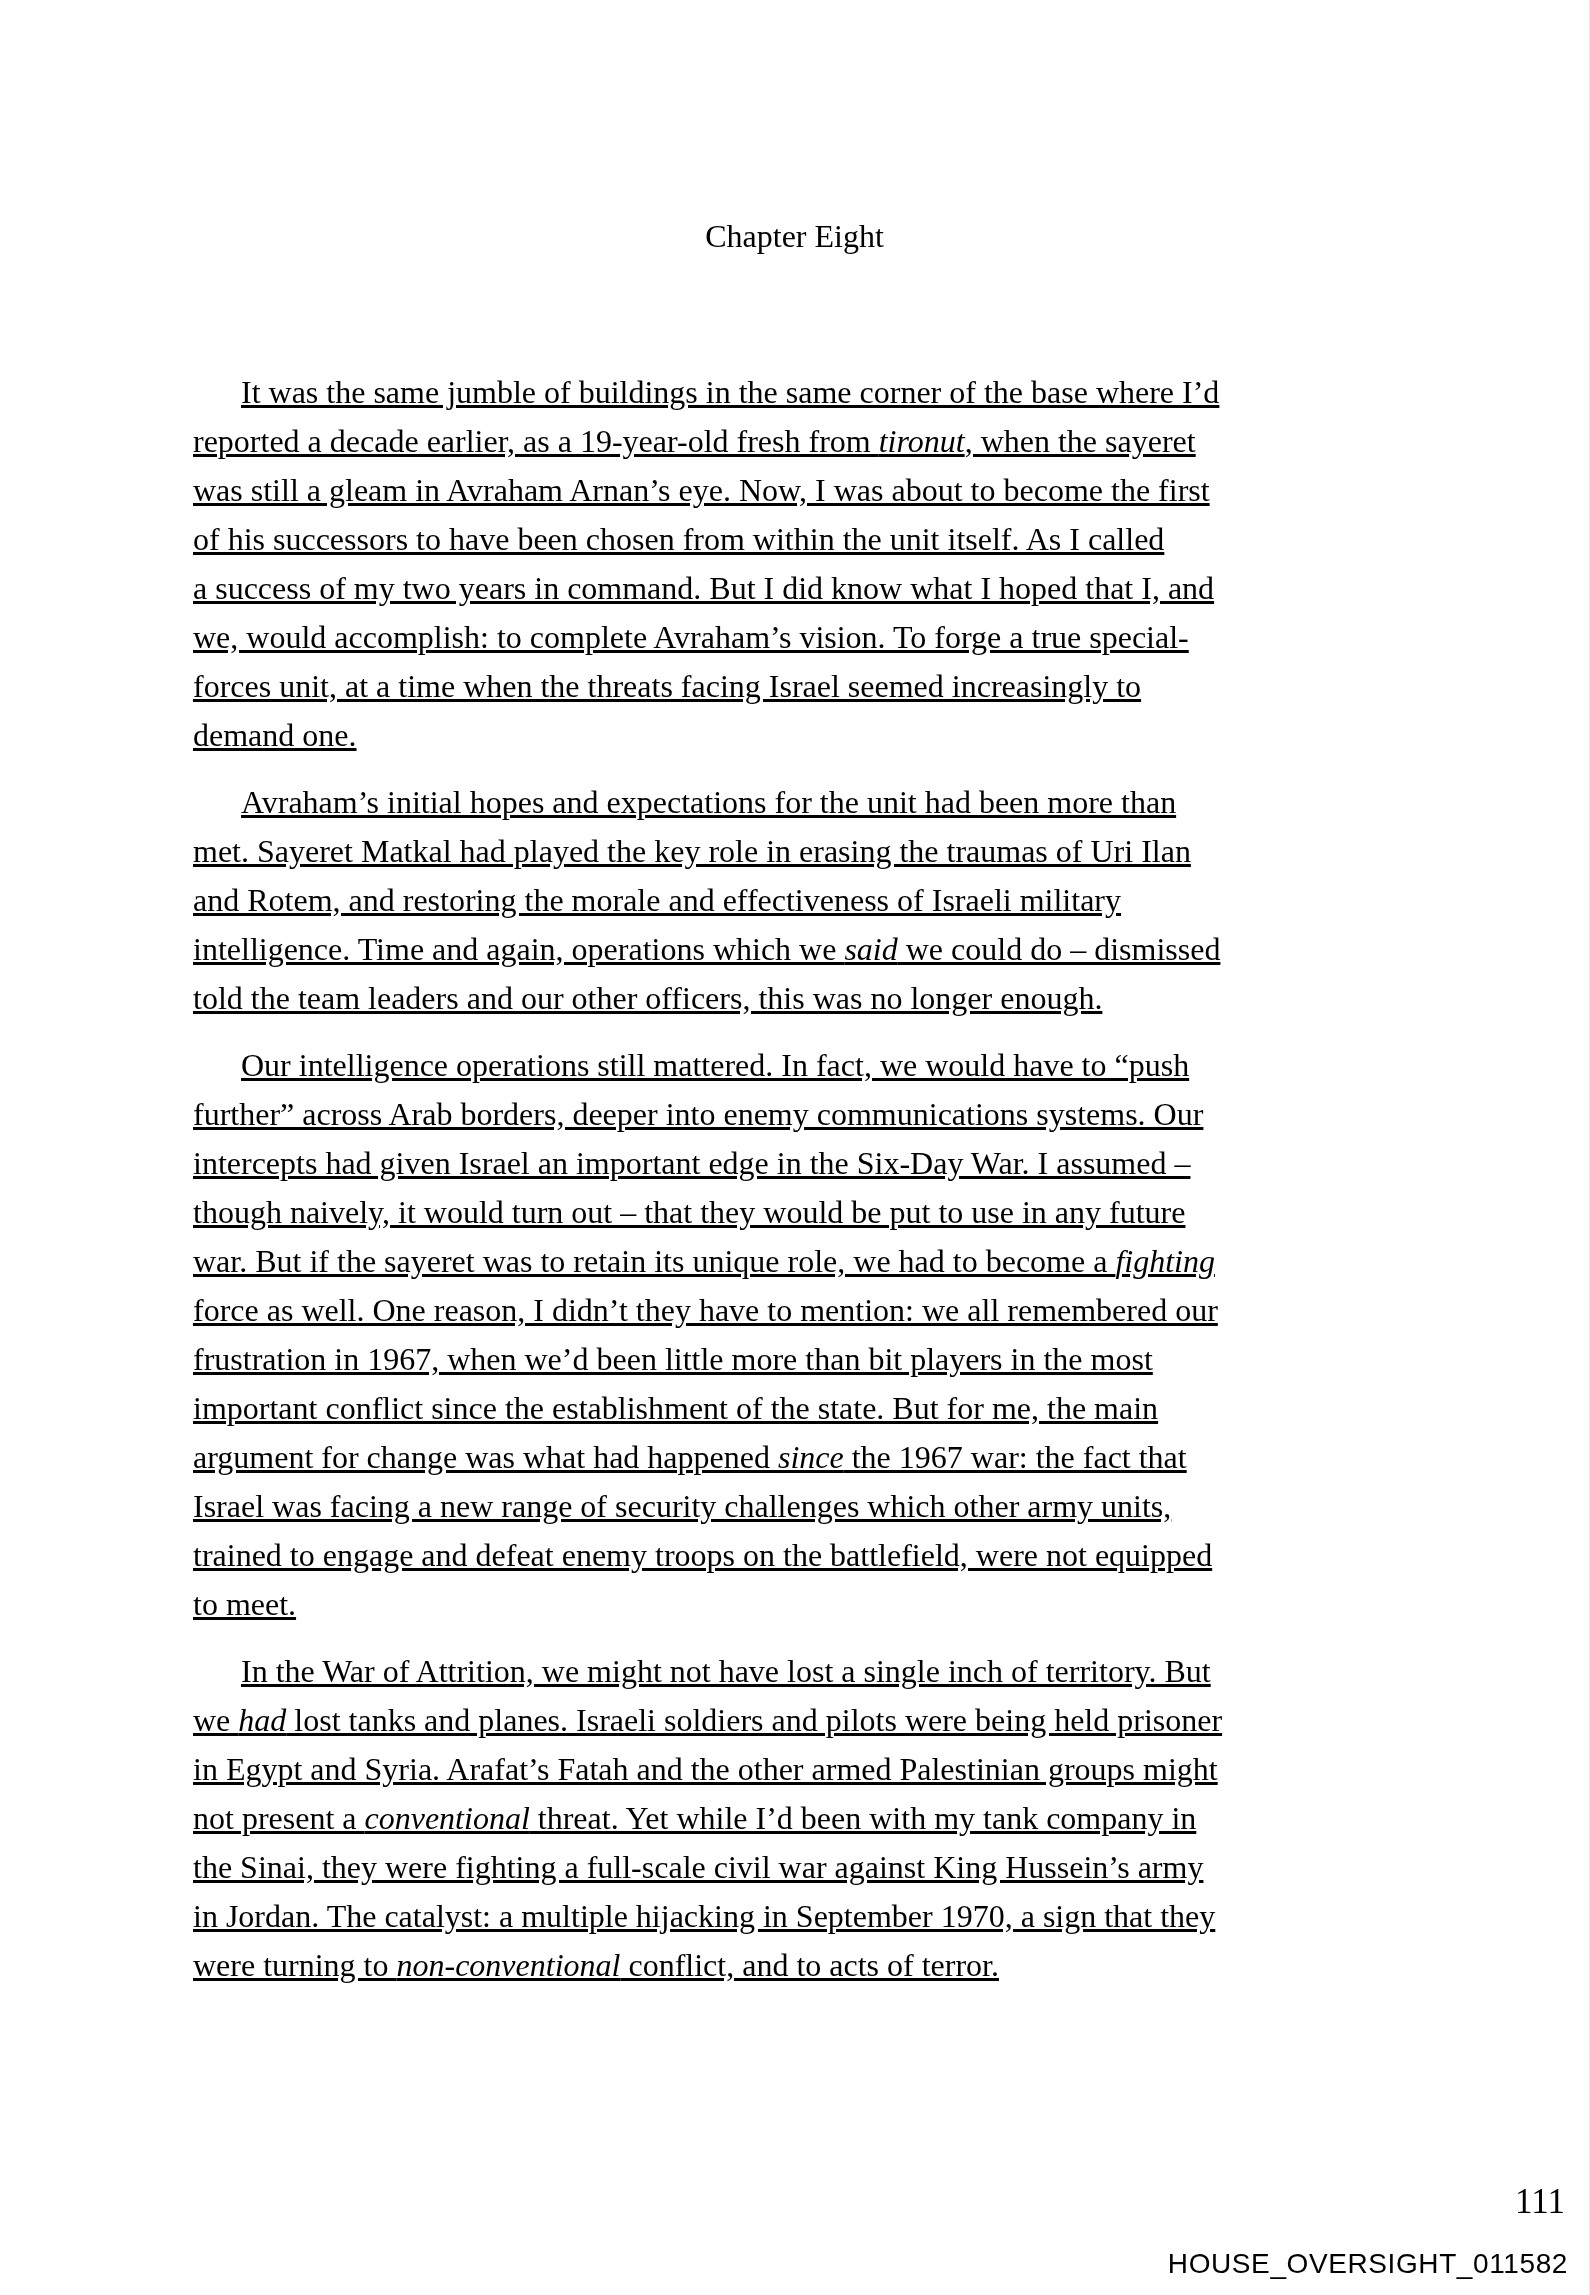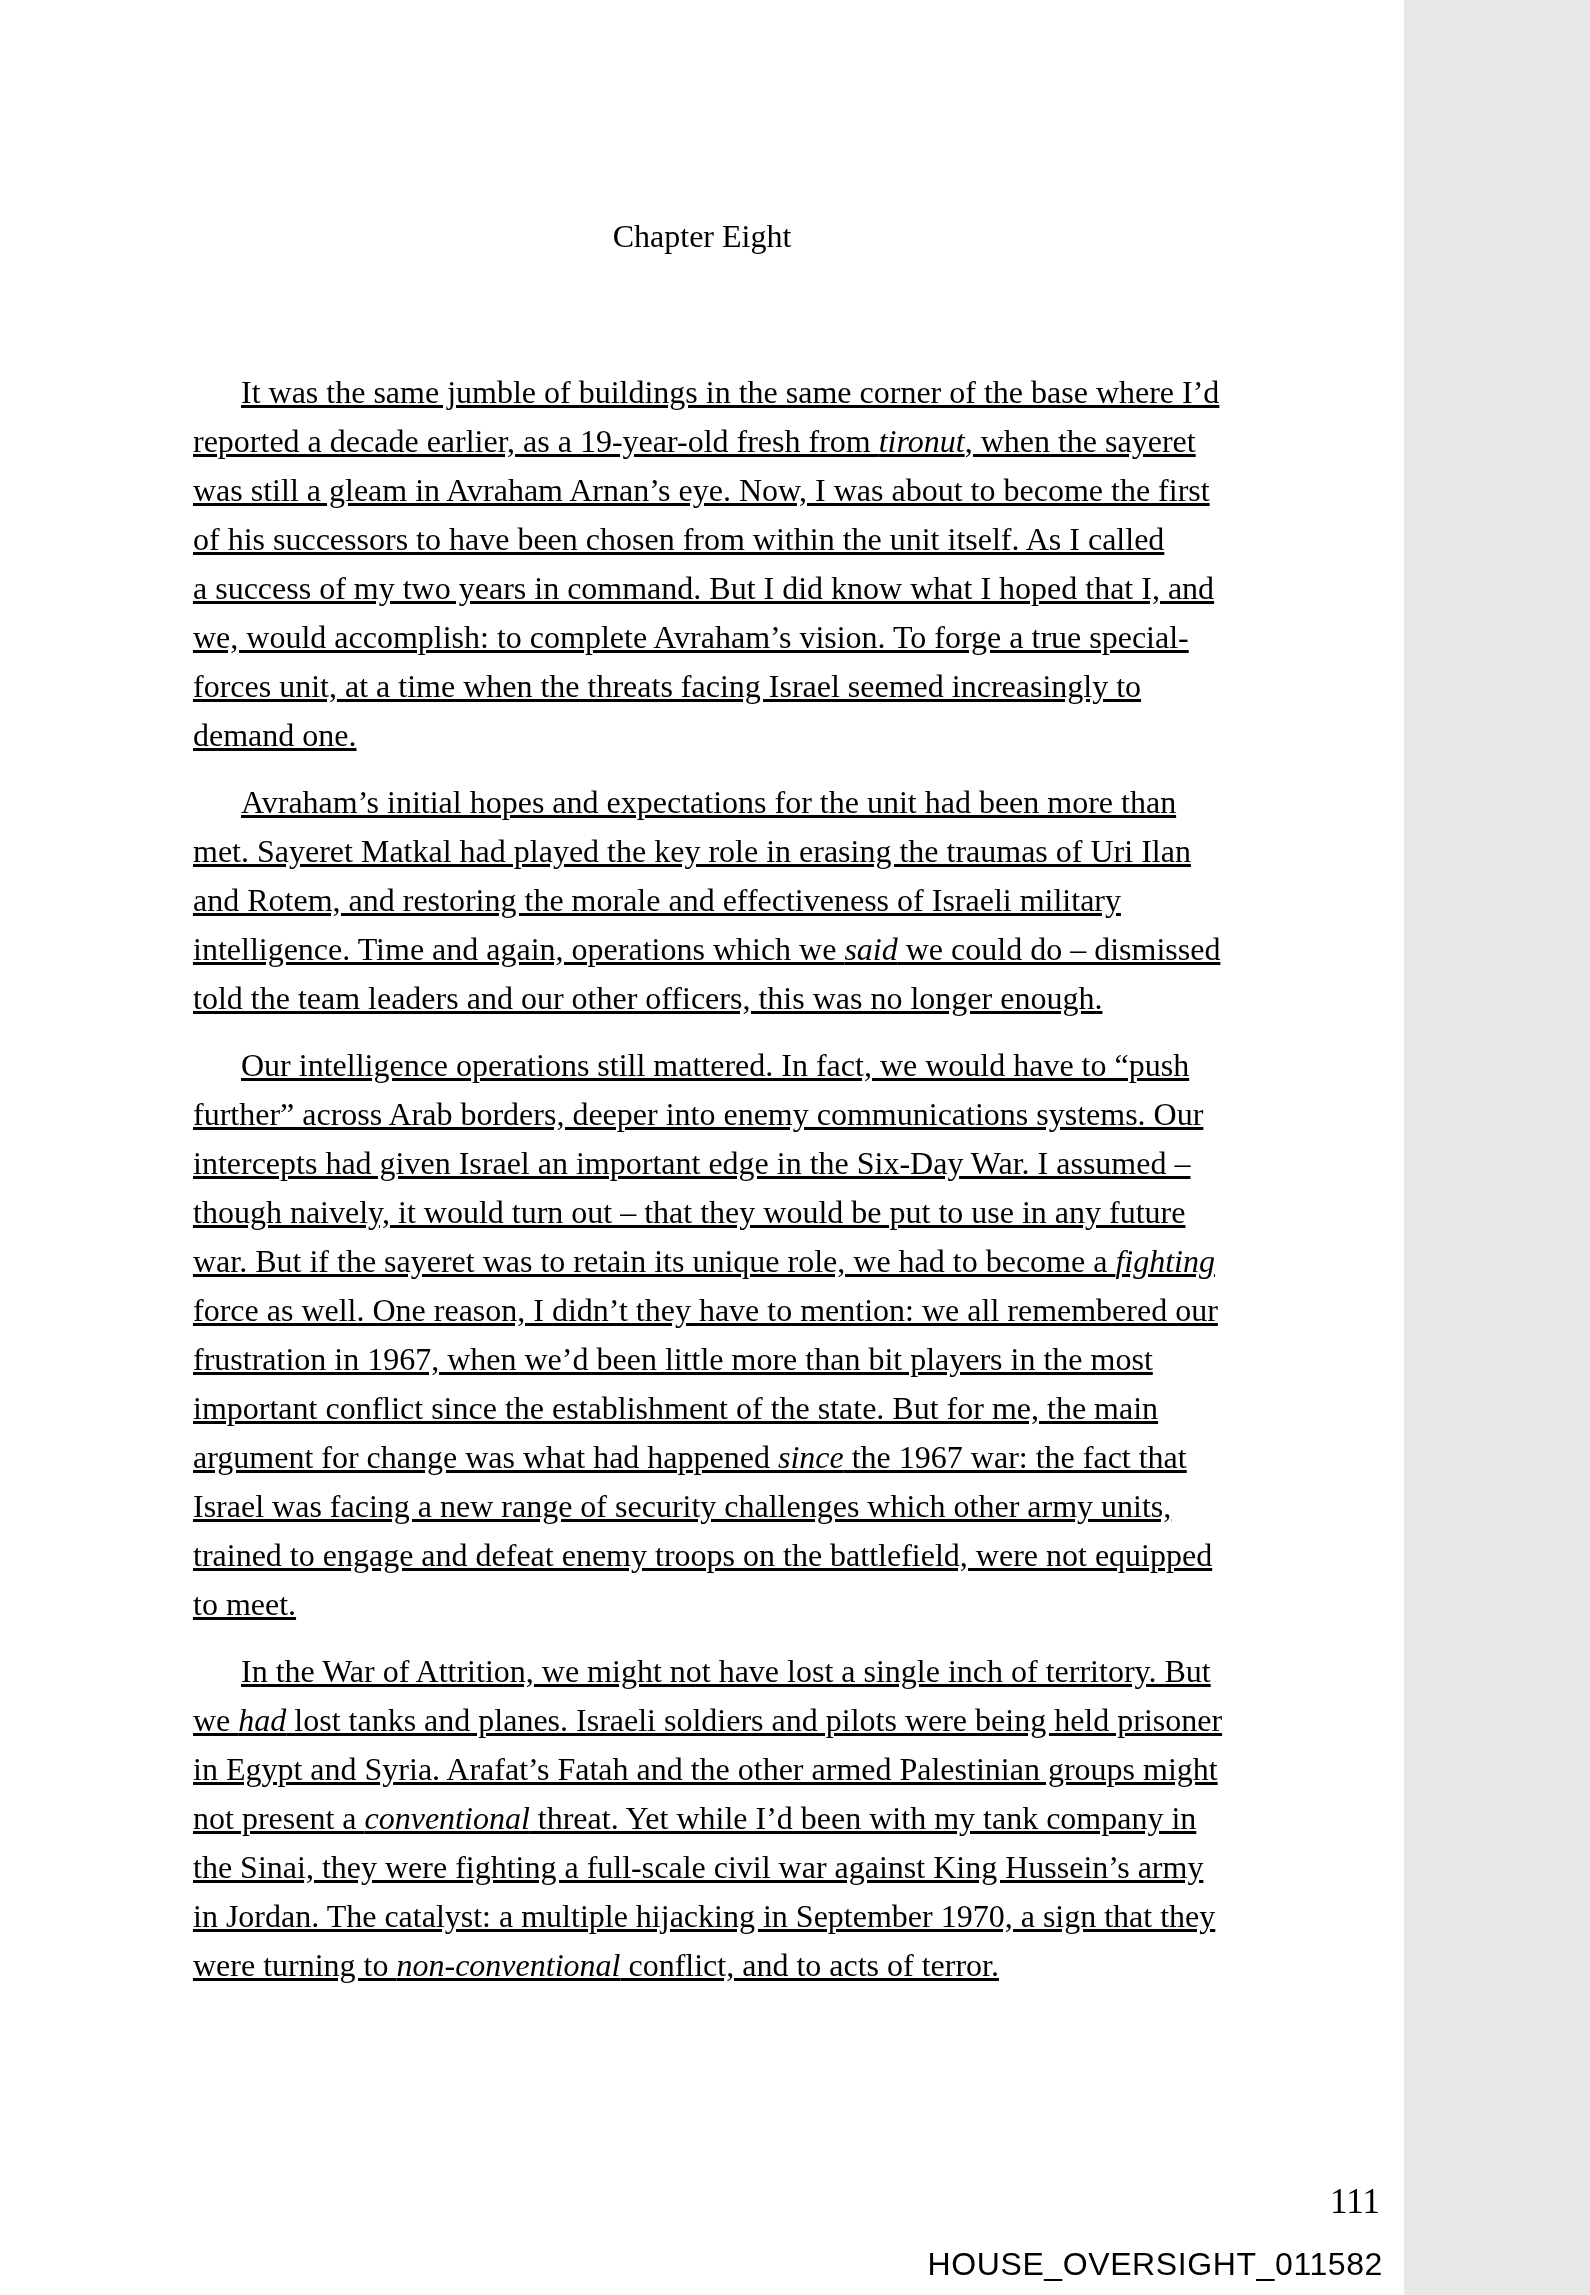--- a/index.html
+++ b/index.html
@@ -2,21 +2,21 @@
 <html style="font-size:10.3px"><head>
 <meta charset="utf-8">
 <style>
   html, body {
     margin: 0;
     padding: 0;
     background: #e8e8e8;
   }
   .page {
     position: relative;
-    width: 1404px;
+    width: 1589px;
     height: 2295px;
     background: #ffffff;
     color: #000000;
     font-family: "Liberation Serif", serif;
     overflow: hidden;
   }
   .chapter-title {
     position: absolute;
     top: 217px;
     left: 0;
@@ -52,21 +52,21 @@
     right: 24px;
     font-family: Liberation Serif, serif;
     font-size: 35px;
     line-height: 37px;
   }
   .bates-stamp {
     position: absolute;
     top: 2246px;
     right: 21px;
     font-family: "Liberation Sans", sans-serif;
-    font-size: 32px;
+    font-size: 28px;
     line-height: 36px;
     letter-spacing: 0.6px;
   }
 </style>
 </head>
 <body>
 
 <div class="page">
 
   <div class="chapter-title">Chapter Eight</div>

